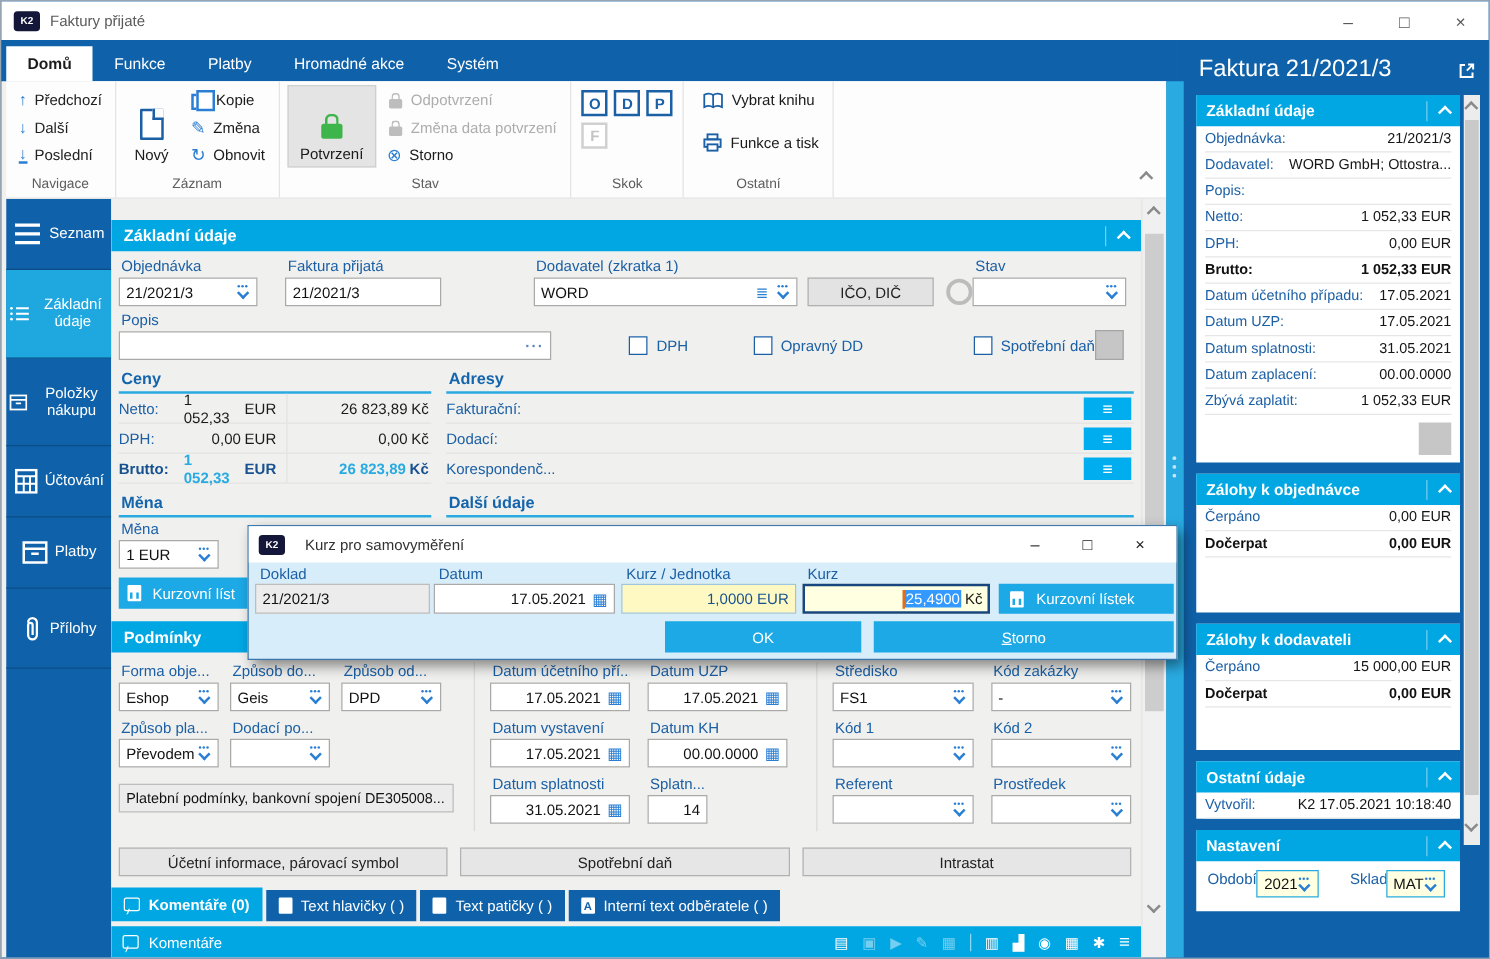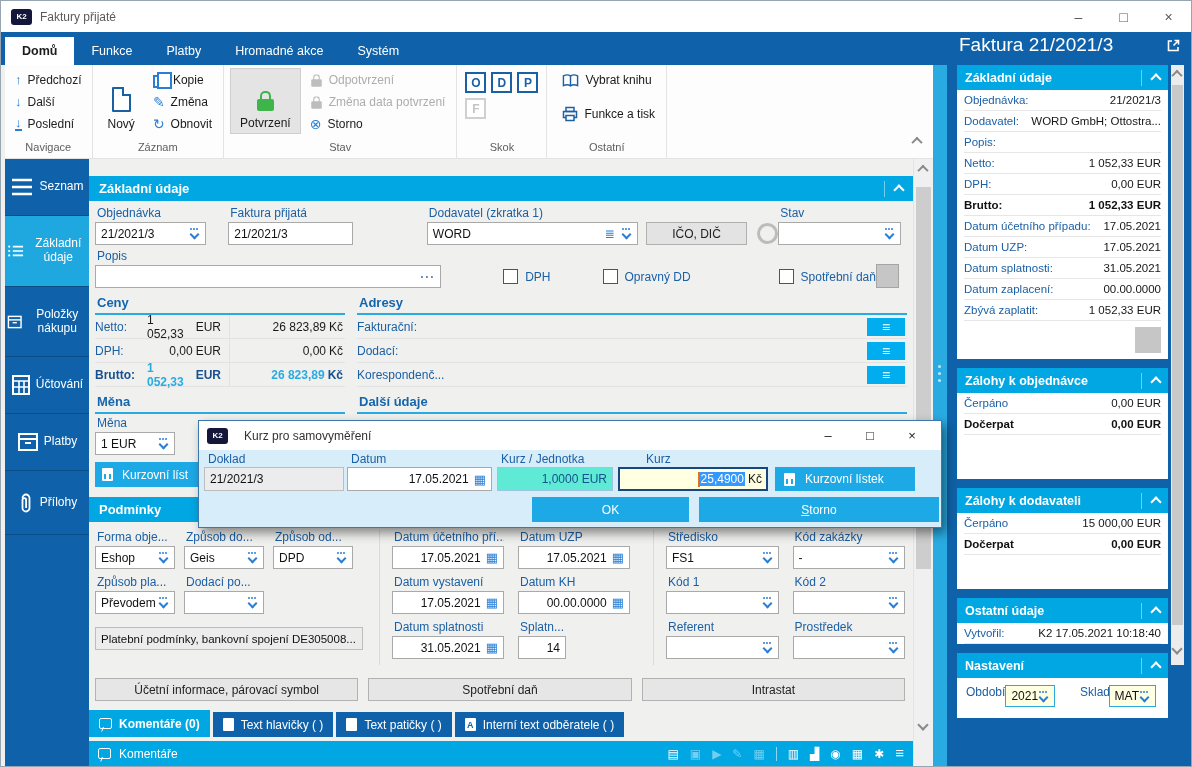--- a/index.html
+++ b/index.html
@@ -132,21 +132,21 @@
   .vsthumb{position:absolute;top:28px;left:2px;width:15px;height:382px;background:#cdcdcd}
   .vsdown{position:absolute;top:562px;left:5px}
 
   
   .splitter{position:absolute;top:64px;left:932px;width:14px;bottom:0;background:#29abe2;z-index:3}
   .splitter::before,.splitter::after{content:"";position:absolute;left:5px;width:3px;height:3px;border-radius:50%;background:#bfe7f7;box-shadow:0 7px 0 #bfe7f7,0 14px 0 #bfe7f7}
   .splitter::before{top:300px}
   .splitter::after{top:440px}
 
   
-  .rightpanel{position:absolute;top:20px;left:946px;width:246px;bottom:0;background:#0f62a9;display:flex;flex-direction:column;z-index:2}
+  .rightpanel{position:absolute;top:31px;left:946px;width:246px;bottom:0;background:#0f62a9;display:flex;flex-direction:column;z-index:2}
   .ptitle{display:flex;align-items:center;color:#fff;font-size:19px;padding:13px 12px 9px 12px;flex:none}
   .pexp{margin-left:auto}
   .pbody{flex:1;display:flex;padding:0 8px 8px 10px;min-height:0}
   .cards{width:211px;display:flex;flex-direction:column;flex:none}
   .card{background:#fff;margin-bottom:9px}
   .chead{height:25px;background:#00a7e3;display:flex;align-items:center;color:#fff;font-weight:bold;font-size:12.5px;padding:0 8px}
   .prw{height:21px;display:flex;align-items:center;margin:0 7px;border-bottom:1px solid #e6e6e6;font-size:11.5px;white-space:nowrap;overflow:hidden}
   .plab{color:#1b5fa5;margin-right:4px;flex:none}
   .pval{margin-left:auto;color:#161616}
   .prw.bold .plab,.prw.bold .pval{font-weight:bold;color:#111}
@@ -164,21 +164,21 @@
   .dialog{position:absolute;left:197px;top:419px;width:744px;background:#d7edfa;border:1px solid #3c78ad;box-shadow:4px 5px 10px rgba(0,0,0,.45);z-index:40}
   .dtit{height:29px;background:#fff;display:flex;align-items:center;padding:0 8px;gap:8px}
   .dtit .t{color:#333}
   .dctrl{margin-left:auto;display:flex}
   .dcb{width:42px;text-align:center;font-size:13px;color:#222}
   .dlabels{display:flex;height:17px;color:#1b5fa5;padding-top:2px}
   .dl{padding-left:4px;white-space:nowrap;overflow:hidden}
   .dl1{margin-left:5px;width:140px}.dl2{margin-left:3px;width:145px}.dl3{margin-left:5px;width:140px}.dl4{margin-left:5px;width:150px}
   .dfields{display:flex;align-items:center}
   .df{height:24px;flex:none}
-  .df1{margin-left:5px;width:140px}.df2{margin-left:3px;width:145px}.df3{margin-left:5px;width:116px;background:#5eead4;border-color:#9ec5e0;color:#17518f;justify-content:flex-end}
+  .df1{margin-left:5px;width:140px}.df2{margin-left:3px;width:145px}.df3{margin-left:5px;width:140px;background:#fef9c3;border-color:#9ec5e0;color:#17518f;justify-content:flex-end}
   .dkurz{margin-left:5px;width:150px;height:24px;border:2px solid #17477e;background:#ffffe1;display:flex;align-items:center;justify-content:flex-end;padding:0 4px;flex:none}
   .caret{width:2px;height:15px;background:#e0701f;flex:none}
   .sel{background:#3399ff;color:#fff;padding:0 1px}
   .dlistbtn{margin-left:7px;width:140px;height:24px;background:#1ca9e6;color:#fff;display:flex;align-items:center;gap:10px;padding:0 9px;flex:none}
   .dbtns{display:flex;height:25px;margin:6px 0 5px}
   .dbtn{background:#1ca9e6;color:#fff;display:flex;align-items:center;justify-content:center}
   .dok{margin-left:333px;width:157px}
   .dstorno{margin-left:10px;width:240px}
   .dstorno span{display:block;width:100%;text-align:center}
   .dstorno span::first-letter{text-decoration:underline}

